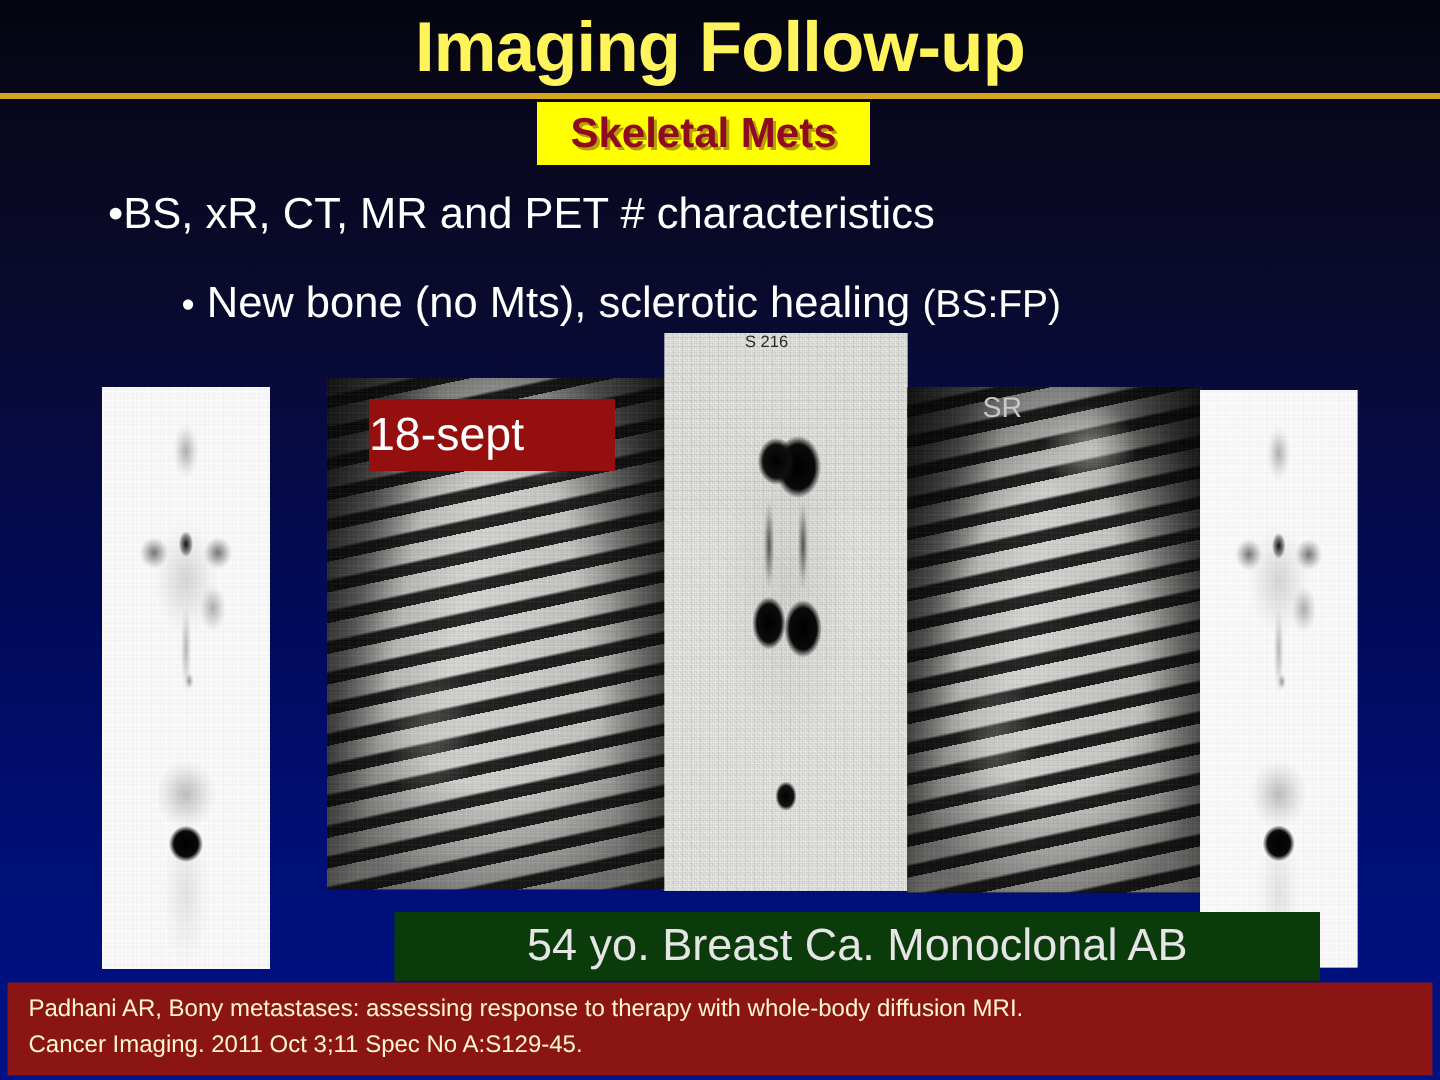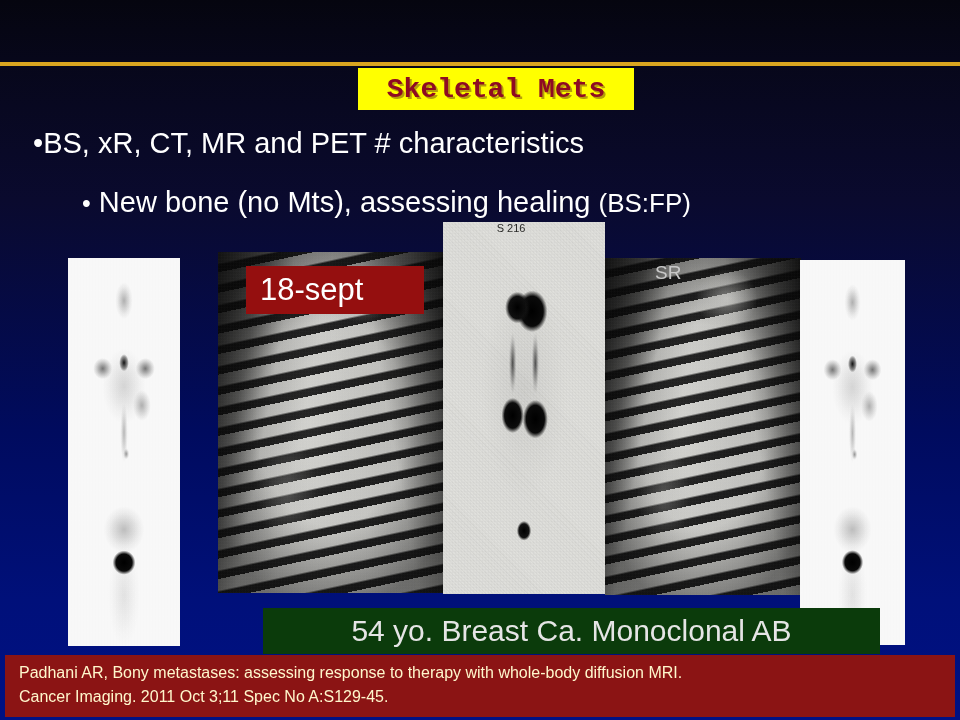--- a/index.html
+++ b/index.html
@@ -43,41 +43,41 @@
     width: 960px;
     height: 4px;
     background: #D9A520;
   }
 
   
   #subtitle-box {
     position: absolute;
     top: 68px;
     left: 358px;
-    width: 276px;
+    width: 222px;
     height: 42px;
     background: #FFFF00;
     display: flex;
     align-items: center;
     justify-content: center;
-    font-family: Liberation Mono, monospace;
   }
   #subtitle-text {
     color: #8E0B22;
     font-size: 28px;
     font-weight: bold;
     text-shadow: 2px 2px 0 rgba(90,40,20,0.45);
     white-space: nowrap;
   }
 
   
   .bullet-line {
     position: absolute;
     color: #FFFFFF;
     white-space: nowrap;
+    margin-left: 39px;
   }
   #bullet-1 {
     top: 127px;
     left: 33px;
     font-size: 29px;
   }
   #bullet-2 {
     top: 186px;
     left: 82px;
     font-size: 29px;
@@ -239,21 +239,20 @@
     color: #FFFFFF;
     display: flex;
     align-items: center;
     white-space: nowrap;
   }
   #date-sept {
     left: 246px;
     top: 266px;
     width: 164px;
     height: 48px;
-    padding-left: 14px;
     font-size: 31px;
   }
   #date-oct {
     left: 709px;
     top: 273px;
     width: 100px;
     height: 41px;
     padding-left: 11px;
     font-size: 28px;
   }
@@ -292,29 +291,30 @@
     font-size: 16px;
     line-height: 24px;
     white-space: nowrap;
   }
 </style>
 </head>
 <body>
 
 <div id="slide">
 
+  <div id="title">Imaging Follow-up</div>
   <div id="title-divider"></div>
 
   <div id="subtitle-box">
     <span id="subtitle-text">Skeletal Mets</span>
   </div>
 
   <div class="bullet-line" id="bullet-1">•BS, xR, CT, MR and PET # characteristics</div>
   <div class="bullet-line" id="bullet-2">
-    <span class="b-dot">•</span><span> New bone (no Mts), assessing healing </span><span class="b-small">(BS:FP)</span>
+    <span class="b-dot">•</span><span> New bone (no Mts), sclerotic healing </span><span class="b-small">(BS:FP)</span>
   </div>
 
   <div class="panel" id="panel-bonescan-left">
     <div class="scan-body"></div>
     <div class="scan-grain"></div>
   </div>
 
   <div class="panel" id="panel-mri-sept">
     <div class="mri-body"></div>
     <div class="mri-soft"></div>

